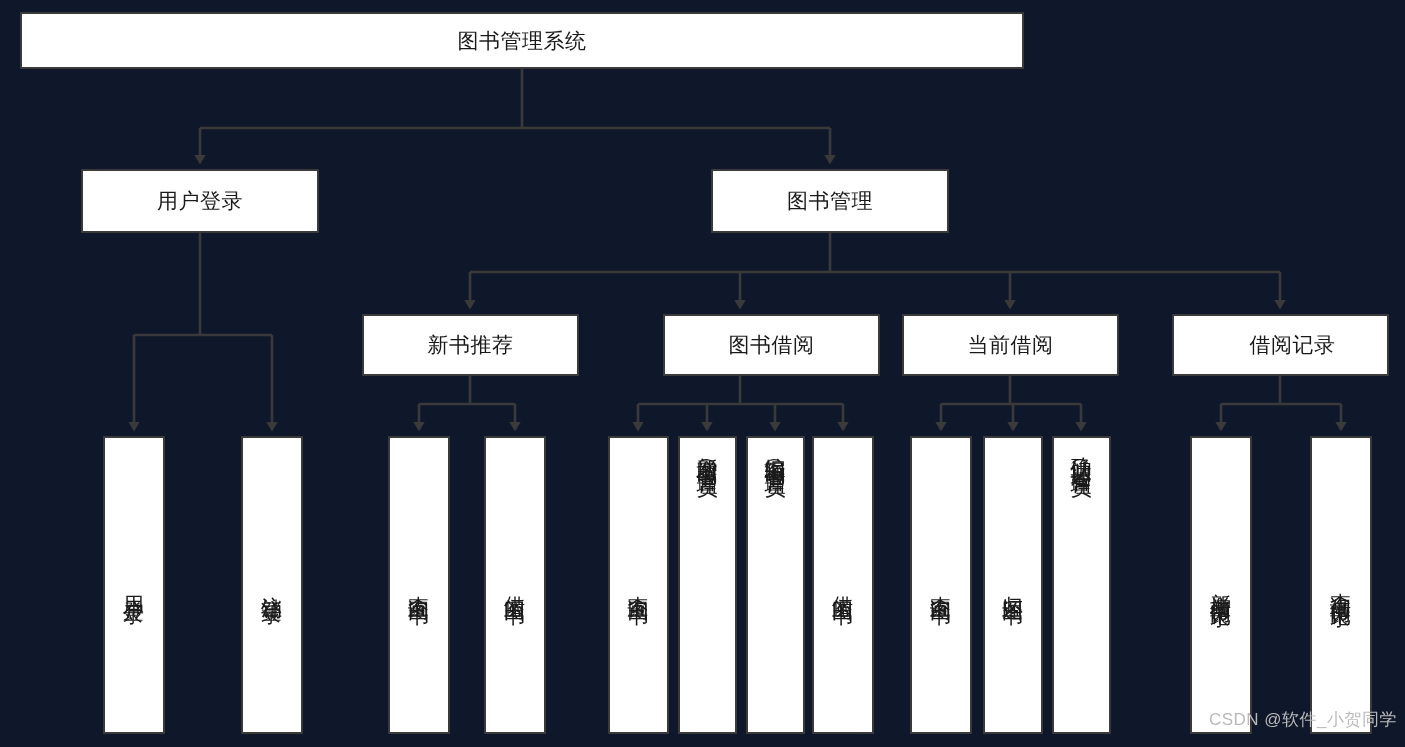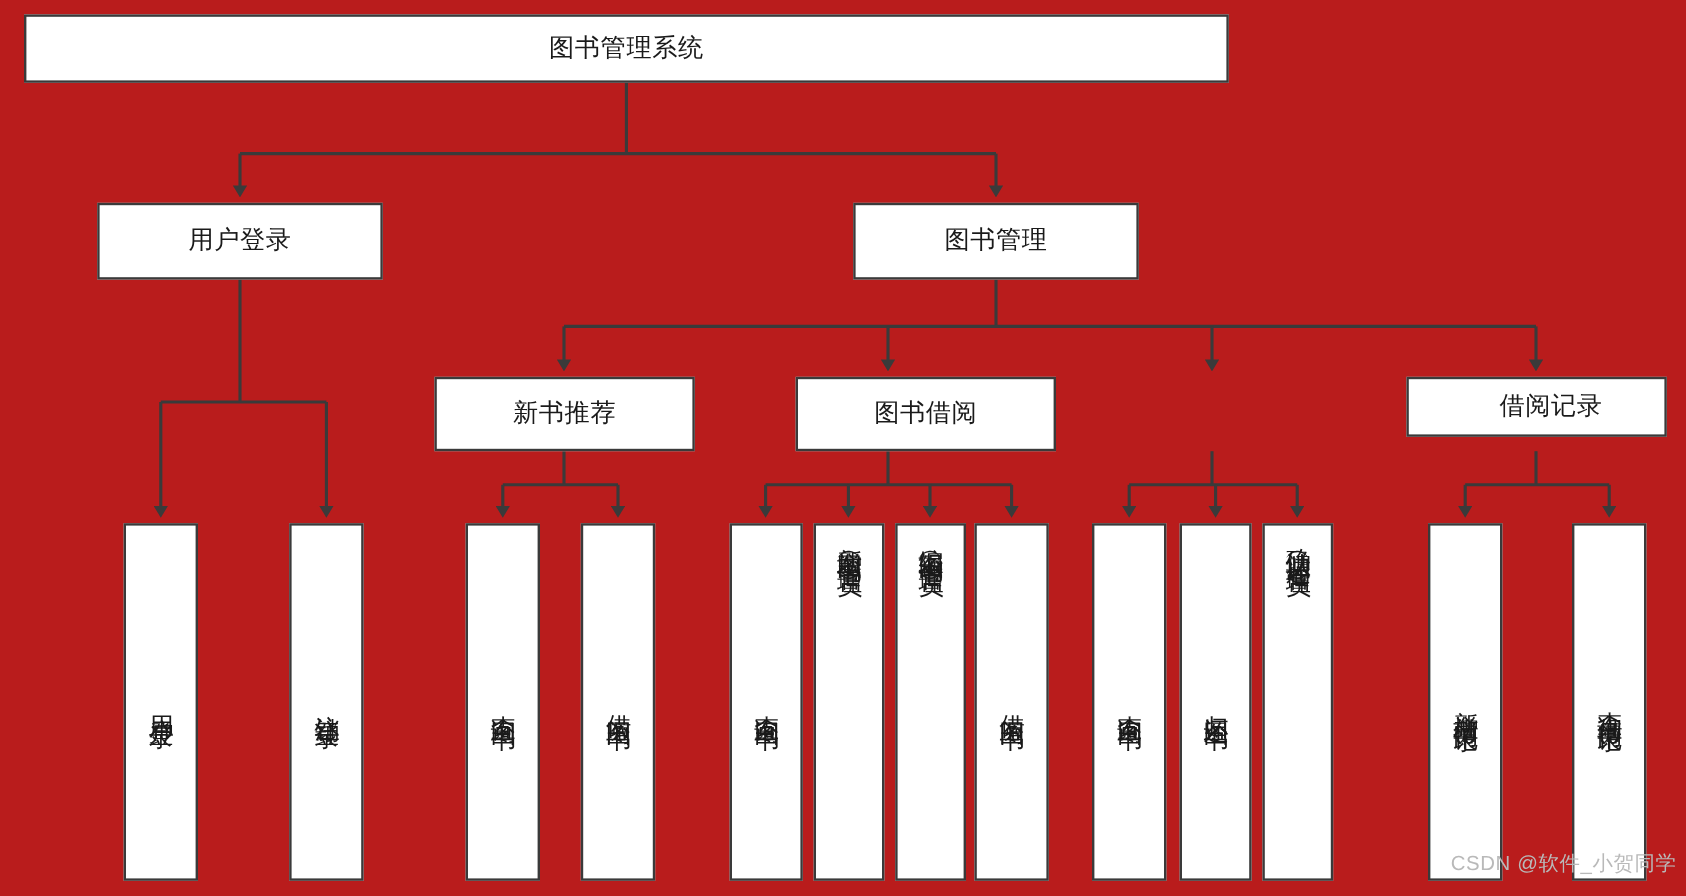--- a/index.html
+++ b/index.html
@@ -10,21 +10,21 @@
   body {
     width: 1405px;
     height: 747px;
     font-family: "Liberation Sans", "DejaVu Sans", sans-serif;
     overflow: hidden;
   }
   #chart-root {
     position: relative;
     width: 1405px;
     height: 747px;
-    background: #b91c1c;
+    background: #0f172a;
   }
   svg#flow {
     position: absolute;
     left: 0;
     top: 0;
     width: 1405px;
     height: 747px;
   }
   .node-box {
     position: absolute;
@@ -136,21 +136,24 @@
   <div class="node-box node-h" style="left:362px; top:314px; width:217px; height:62px;">
     <span class="node-label">新书推荐</span>
   </div>
 
   <div class="node-box node-h" style="left:711px; top:169px; width:238px; height:64px;">
     <span class="node-label">图书管理</span>
   </div>
   <div class="node-box node-h" style="left:663px; top:314px; width:217px; height:62px;">
     <span class="node-label">图书借阅</span>
   </div>
-  <div class="node-box node-h" style="left:1172px; top:314px; width:217px; height:50px;padding-left:24px;">
+  <div class="node-box node-h" style="left:902px; top:314px; width:217px; height:62px;">
+    <span class="node-label">当前借阅</span>
+  </div>
+  <div class="node-box node-h" style="left:1172px; top:314px; width:217px; height:62px;padding-left:24px;">
     <span class="node-label">借阅记录</span>
   </div>
 
   <div class="node-box node-v align-mid" style="left:103px; top:436px; width:62px; height:298px;">
     <span class="node-label">用户登录</span>
   </div>
   <div class="node-box node-v align-mid" style="left:241px; top:436px; width:62px; height:298px;">
     <span class="node-label">注销登录</span>
   </div>
   <div class="node-box node-v align-mid" style="left:388px; top:436px; width:62px; height:298px;">

